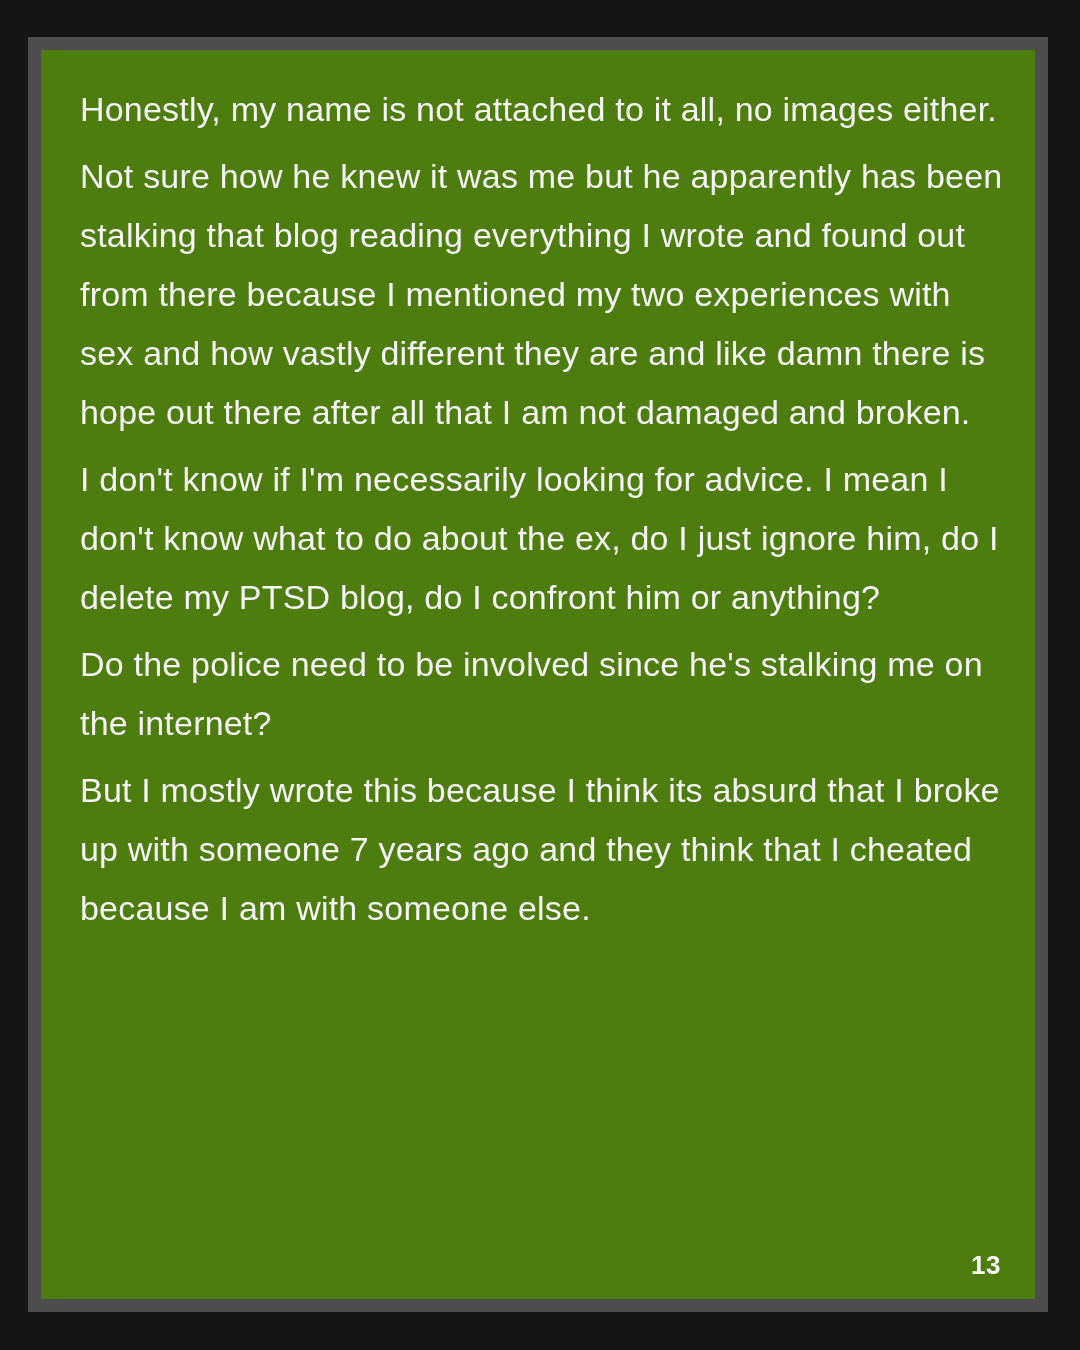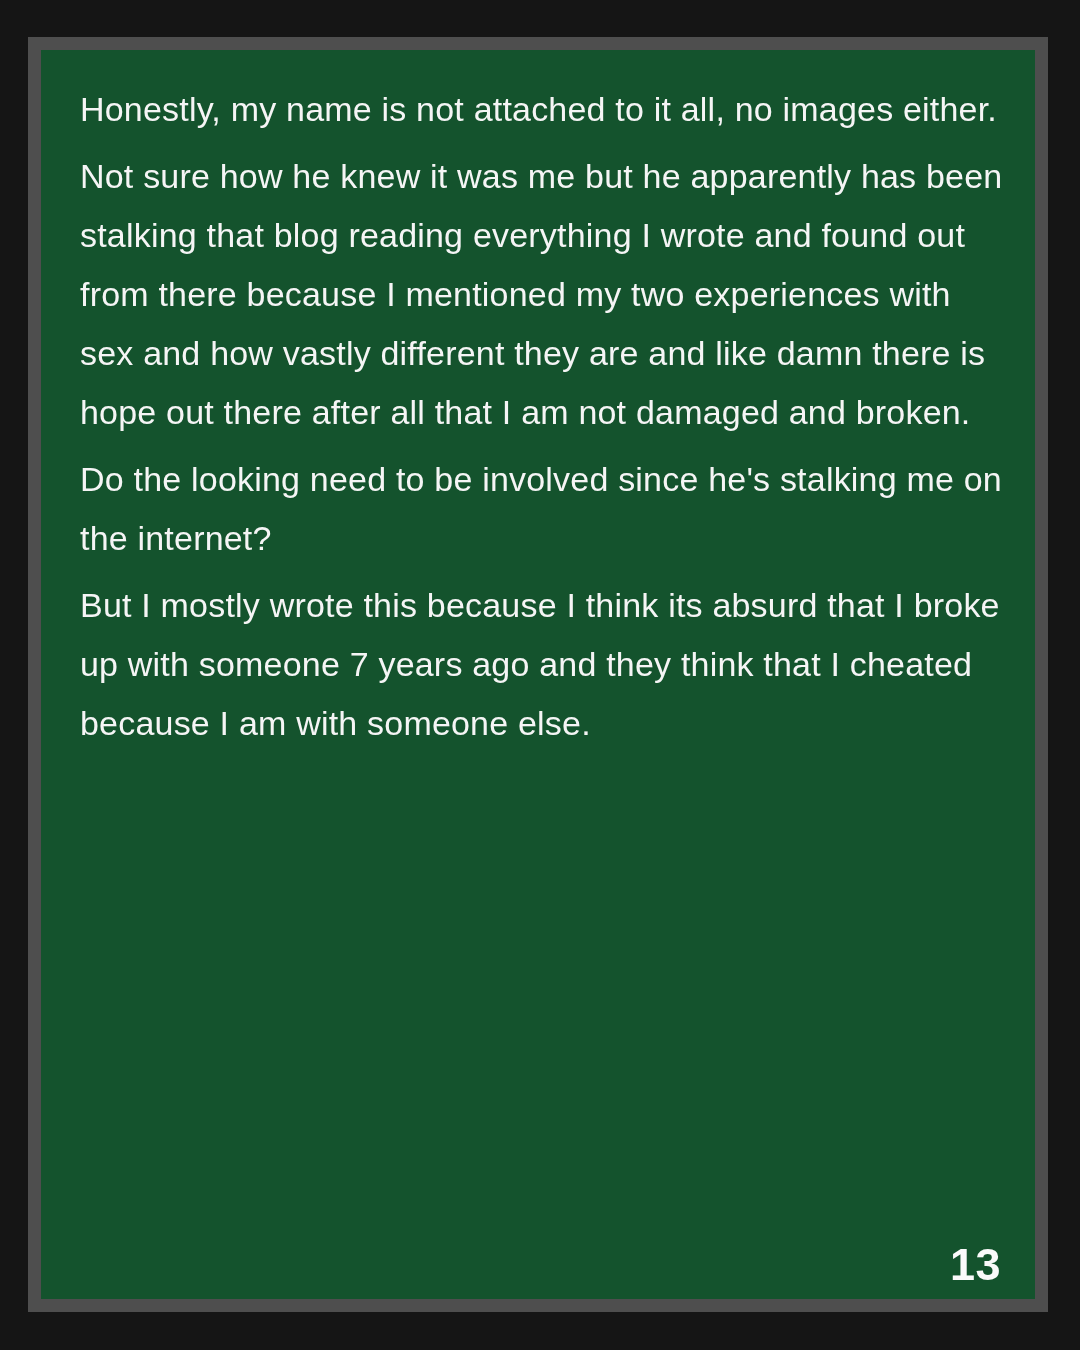--- a/index.html
+++ b/index.html
@@ -15,21 +15,21 @@
     font-family: "Liberation Sans", "DejaVu Sans", sans-serif;
   }
   .frame {
     position: absolute;
     left: 28px;
     top: 37px;
     width: 1020px;
     height: 1275px;
     box-sizing: border-box;
     border: 13px solid #4e4e4e;
-    background: #14532d;
+    background: #4d7c0f;
   }
   .content {
     position: absolute;
     left: 0;
     top: 0;
     right: 0;
     padding: 30px 30px 0 39px;
     color: #f5f5f5;
     font-size: 34px;
     line-height: 59px;
@@ -37,31 +37,32 @@
     letter-spacing: 0.2px;
   }
   .content p {
     margin: 0 0 8px 0;
   }
   .page-number {
     position: absolute;
     right: 34px;
     bottom: 12px;
     color: #fafafa;
-    font-size: 45px;
+    font-size: 26px;
     line-height: 44px;
     font-weight: 700;
     letter-spacing: 0.5px;
     margin-top: 32px;
   }
 </style>
 </head>
 <body>
 
 <div class="frame">
   <div class="content">
     <p>Honestly, my name is not attached to it all, no images either.</p>
     <p>Not sure how he knew it was me but he apparently has been stalking that blog reading everything I wrote and found out from there because I mentioned my two experiences with sex and how vastly different they are and like damn there is hope out there after all that I am not damaged and broken.</p>
-    <p>Do the looking need to be involved since he's stalking me on the internet?</p>
+    <p>I don't know if I'm necessarily looking for advice. I mean I don't know what to do about the ex, do I just ignore him, do I delete my PTSD blog, do I confront him or anything?</p>
+    <p>Do the police need to be involved since he's stalking me on the internet?</p>
     <p>But I mostly wrote this because I think its absurd that I broke up with someone 7 years ago and they think that I cheated because I am with someone else.</p>
   </div>
   <div class="page-number">13</div>
 </div>
 
 </body></html>

